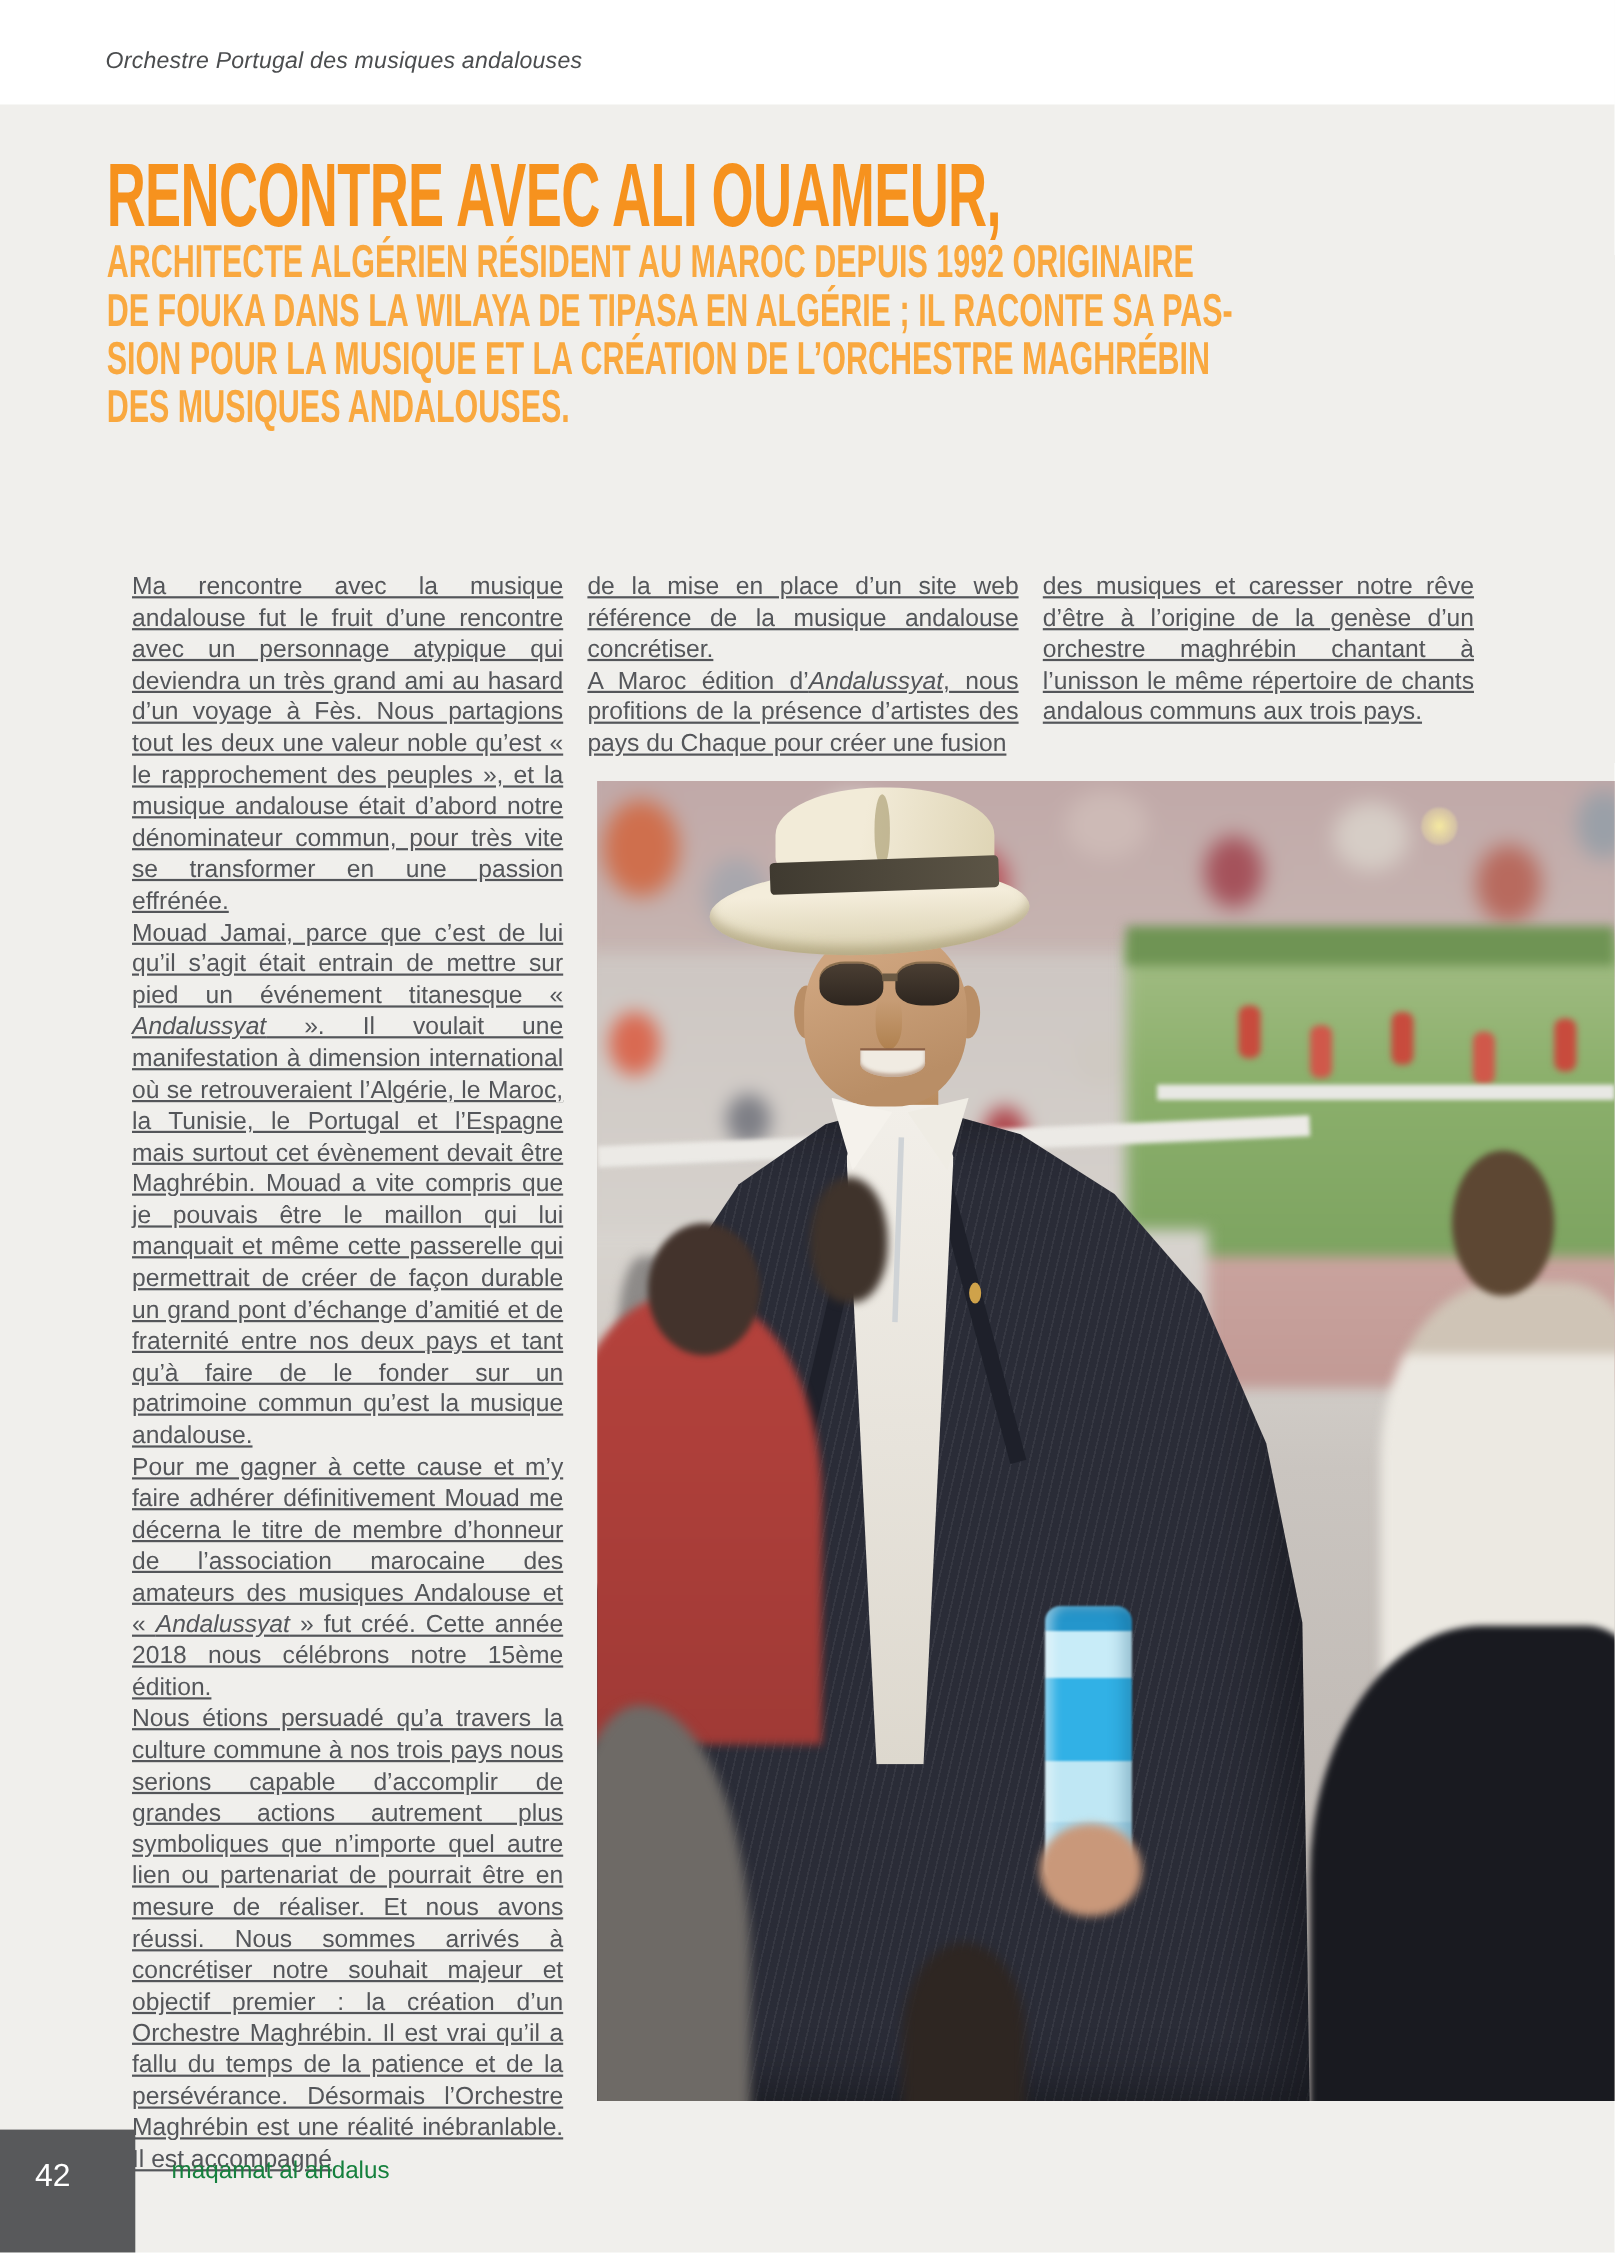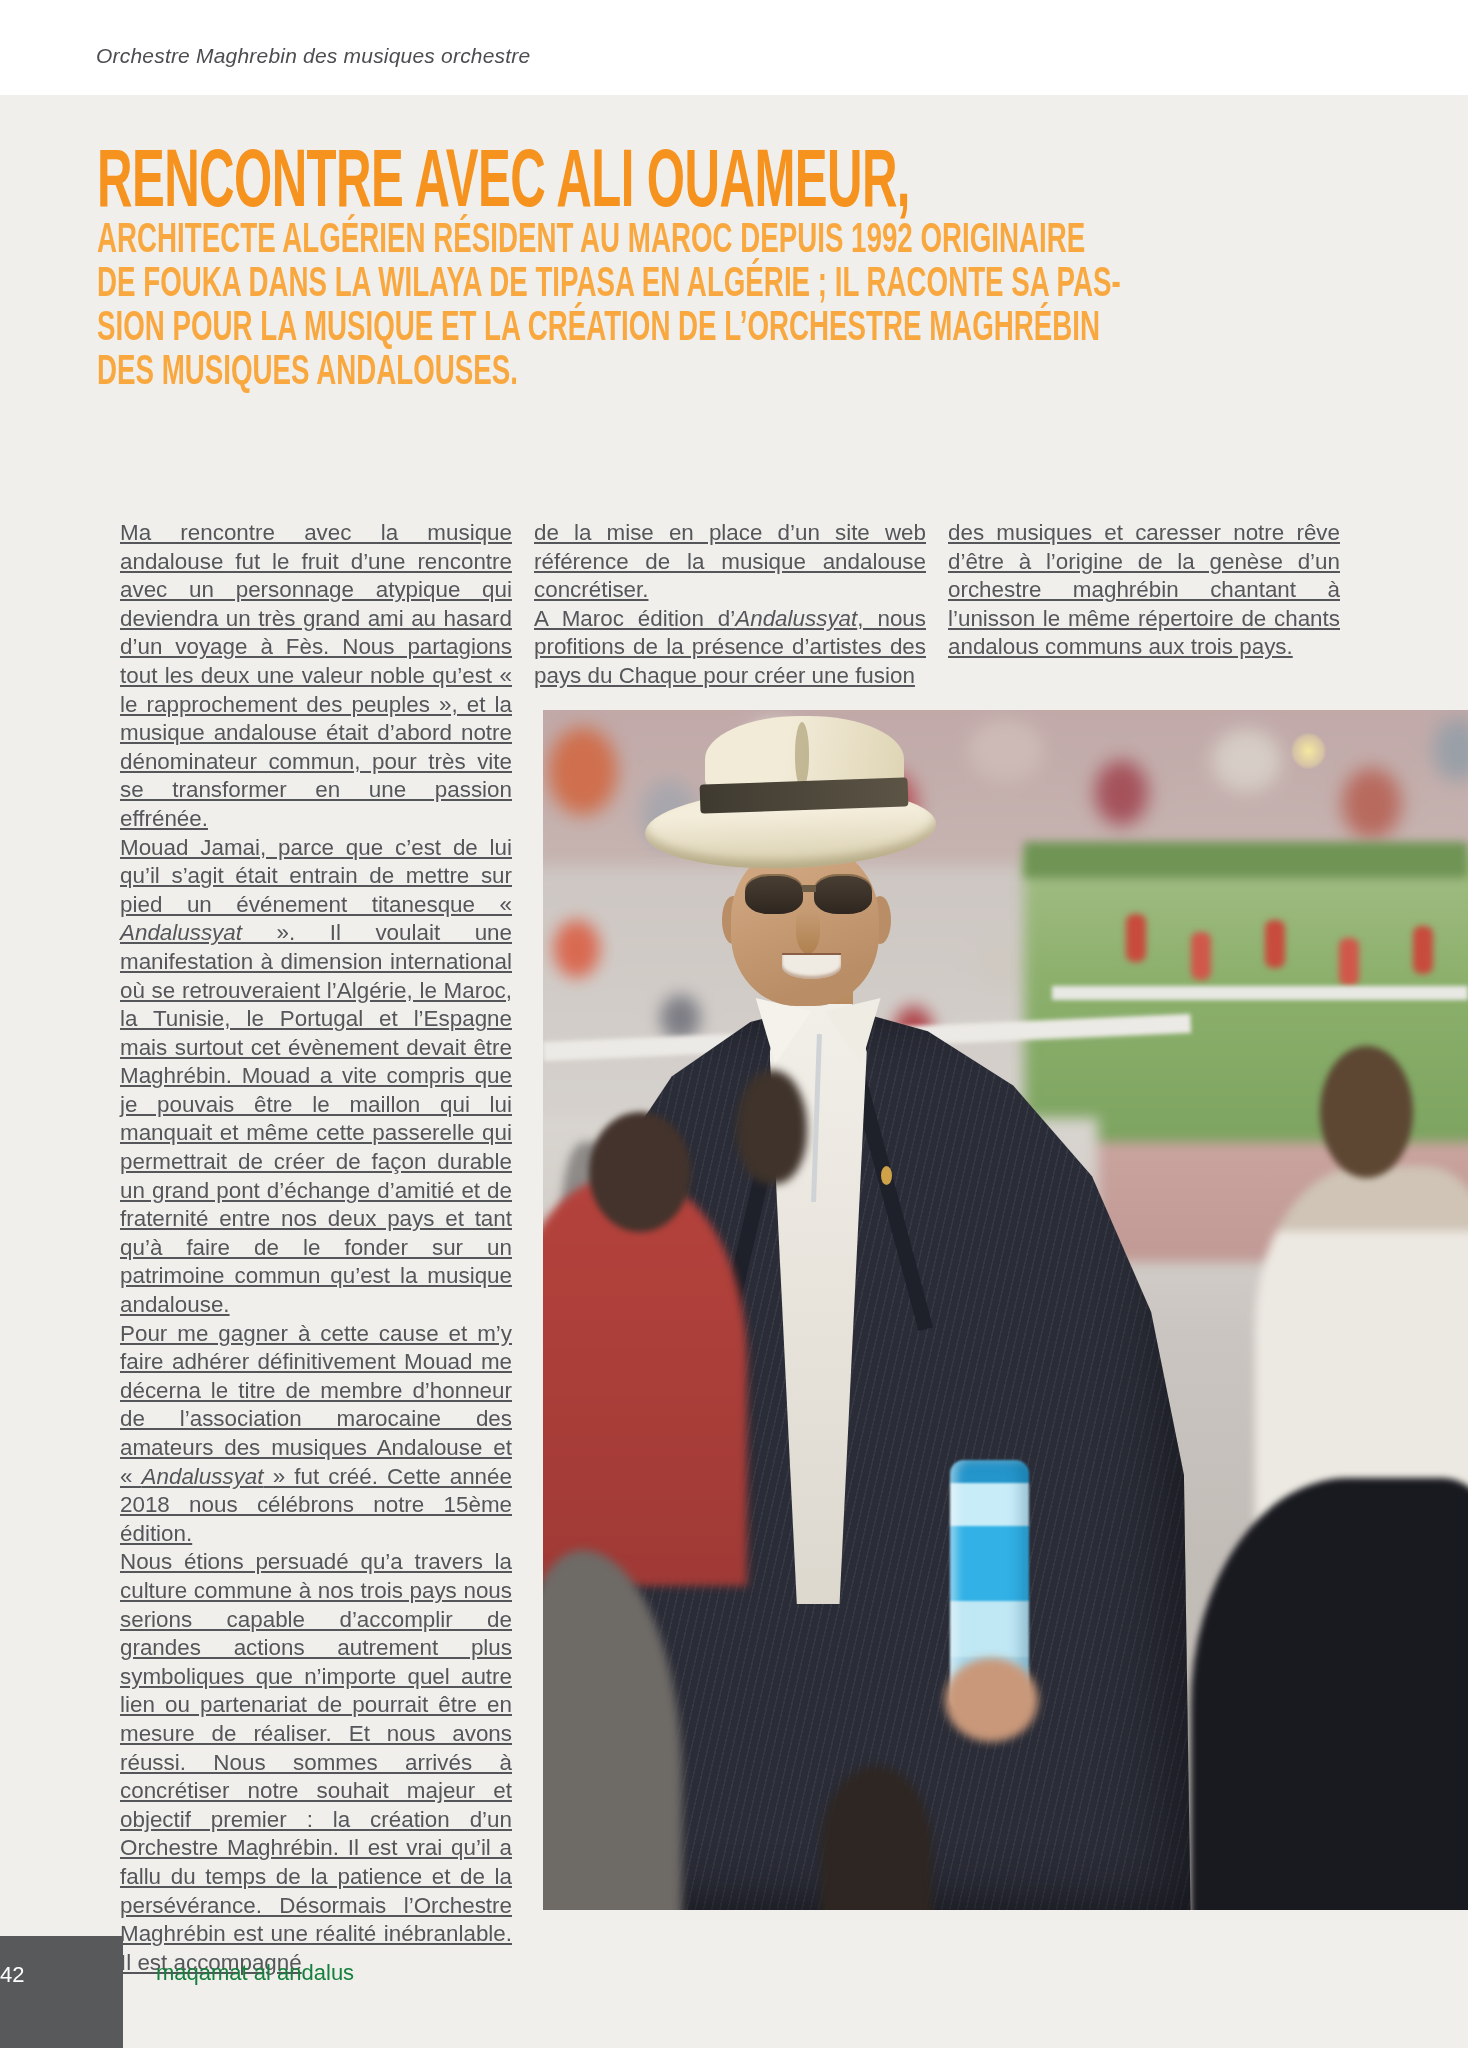--- a/index.html
+++ b/index.html
@@ -120,30 +120,30 @@
   .hatBand{left:17%;top:5.9%;width:22.5%;height:2.4%;z-index:8;border-radius:4px;transform:rotate(-2deg);
       background:linear-gradient(90deg,#3f3a30,#5c5546);}
   .bottle{left:44%;top:62.5%;width:8.5%;height:21%;z-index:9;border-radius:14px;filter:blur(1px);
       background:linear-gradient(180deg,#2496cc 0 9%,#c8ecf8 9% 26%,#31b1e6 26% 56%,#bfe7f4 56% 78%,#a9d9ec 78% 100%);
       box-shadow:inset -8px 0 14px rgba(0,60,90,.25),inset 6px 0 10px rgba(255,255,255,.5);}
   .bottleHand{left:43.5%;top:79%;width:10%;height:7%;z-index:9;background:#c9987a;border-radius:50%;
       filter:blur(4px);}
   
   .footer-box{position:absolute;left:0;top:1936px;width:123px;height:112px;
       background:var(--footer_box,#58595b);}
-  .pagenum{display:block;text-align:left;padding:26px 27px 0 0;font-size:22px;color:#ffffff;}
+  .pagenum{display:block;text-align:center;padding:26px 27px 0 0;font-size:29px;color:#ffffff;}
   .footer-mag{position:absolute;left:156px;top:1960px;font-size:22px;color:#15803d;}
 </style>
 </head>
 <body>
 
 <div class="page">
   <div class="band"></div>
 
-  <div class="running-header">Orchestre Maghrebin des musiques orchestre</div>
+  <div class="running-header">Orchestre Portugal des musiques andalouses</div>
 
   <div class="title-block">
     <div class="main-title">RENCONTRE AVEC ALI OUAMEUR,</div>
     <div class="sub-line">ARCHITECTE ALGÉRIEN RÉSIDENT AU MAROC DEPUIS 1992 ORIGINAIRE</div>
     <div class="sub-line">DE FOUKA DANS LA WILAYA DE TIPASA EN ALGÉRIE ; IL RACONTE SA PAS-</div>
     <div class="sub-line">SION POUR LA MUSIQUE ET LA CRÉATION DE L’ORCHESTRE MAGHRÉBIN</div>
     <div class="sub-line">DES MUSIQUES ANDALOUSES.</div>
   </div>
 
   <div class="columns">

